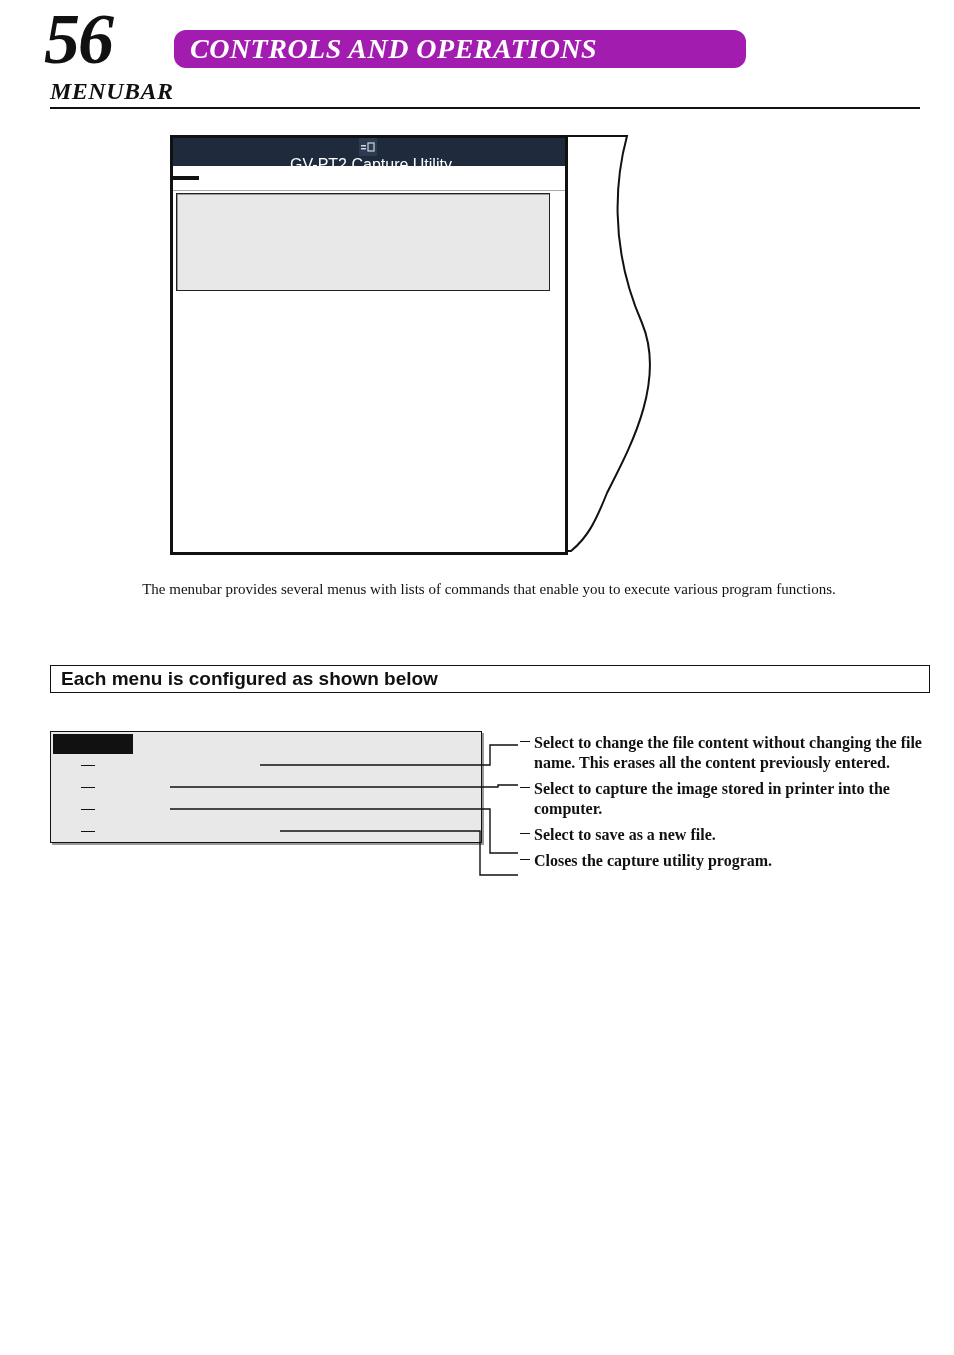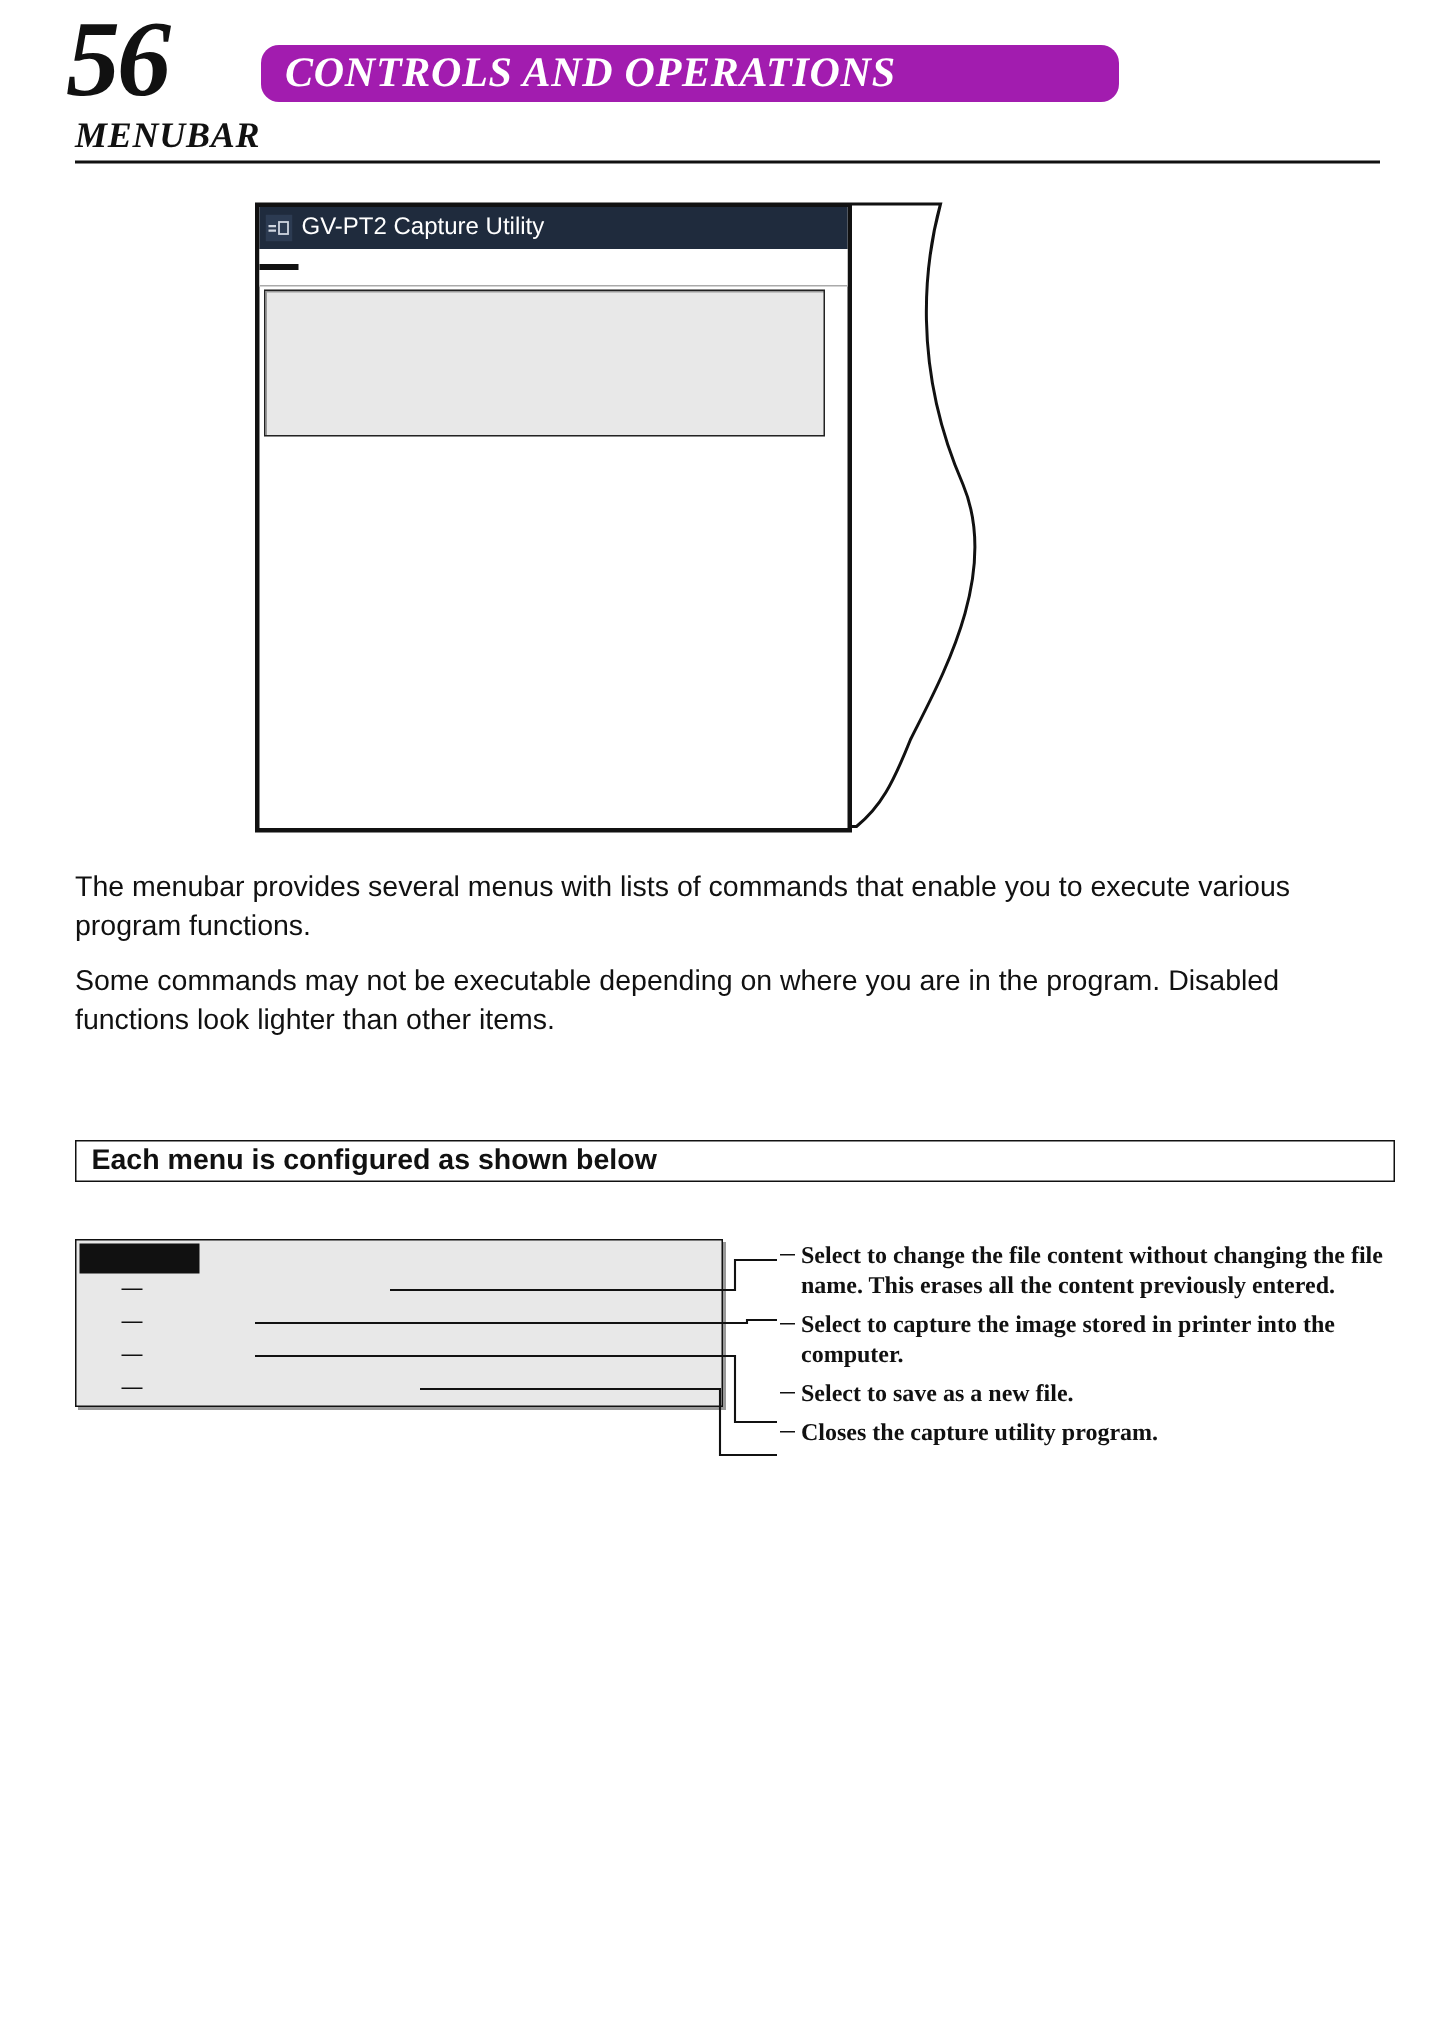--- a/index.html
+++ b/index.html
@@ -78,20 +78,21 @@
   }
   .titlebar {
     height: 28px;
     background: #1f2b3d;
     color: #fff;
     font-family: Arial, sans-serif;
     font-size: 16px;
     display: flex;
     align-items: center;
     padding-left: 4px;
+    flex-direction: column;
   }
   .win-icon {
     width: 18px; height: 18px;
     margin-right: 6px;
     display: inline-block;
   }
   .win-icon svg { display: block; }
   .menubar {
     height: 24px;
     background: #fff;
@@ -130,25 +131,26 @@
   .torn {
     position: absolute;
     left: 397px;
     top: -2px;
     width: 120px;
     height: 424px;
   }
   .torn svg { display: block; }
   
   .bodytext {
-    font-family: Liberation Sans, sans-serif;
-    font-size: 19px;
+    font-family: Liberation Serif, serif;
+    font-size: 15px;
     line-height: 1.35;
     margin: 14px 4px 0 0;
     width: 878px;
+    text-align: center;
   }
   .bodytext p { margin: 0 0 12px 0; }
   
   .diagram {
     position: relative;
     height: 240px;
     margin-top: 22px;
     font-family: "Times New Roman", Times, serif;
   }
   .dmenu {
@@ -249,21 +251,20 @@
     </div>
     <div class="torn">
       <svg viewBox="0 0 120 424" width="120" height="424">
         <path d="M1 3 L60 3 C50 40 40 110 75 190 C100 250 60 320 40 360 C28 390 20 405 4 418 L1 418" fill="#fff" stroke="#111" stroke-width="2"></path>
       </svg>
     </div>
   </div>
 
   <div class="bodytext">
     <p>The menubar provides several menus with lists of commands that enable you to execute various program functions.</p>
-    <p>Some commands may not be executable depending on where you are in the program.  Disabled functions look lighter than other items.</p>
   </div>
 
   <div style="border:1px solid #111; padding:2px 0 2px 10px; margin-top:66px; width:868px; margin-left:0;">
     <span style="font-family:Liberation Sans, sans-serif; font-weight:700; font-size:19px;">Each menu is configured as shown below</span>
   </div>
 
   <div class="diagram">
     <div class="dmenu">
       <div class="dhead"></div>
       <div class="drow">

